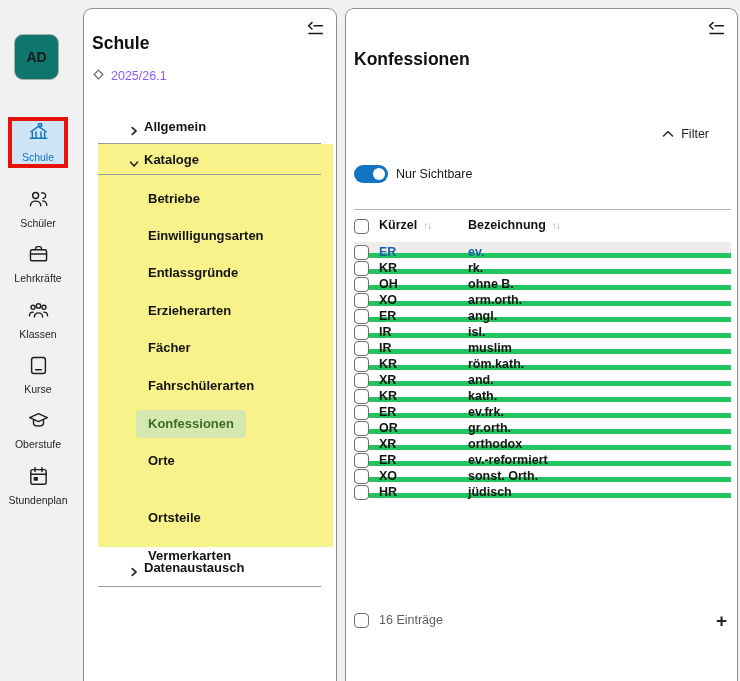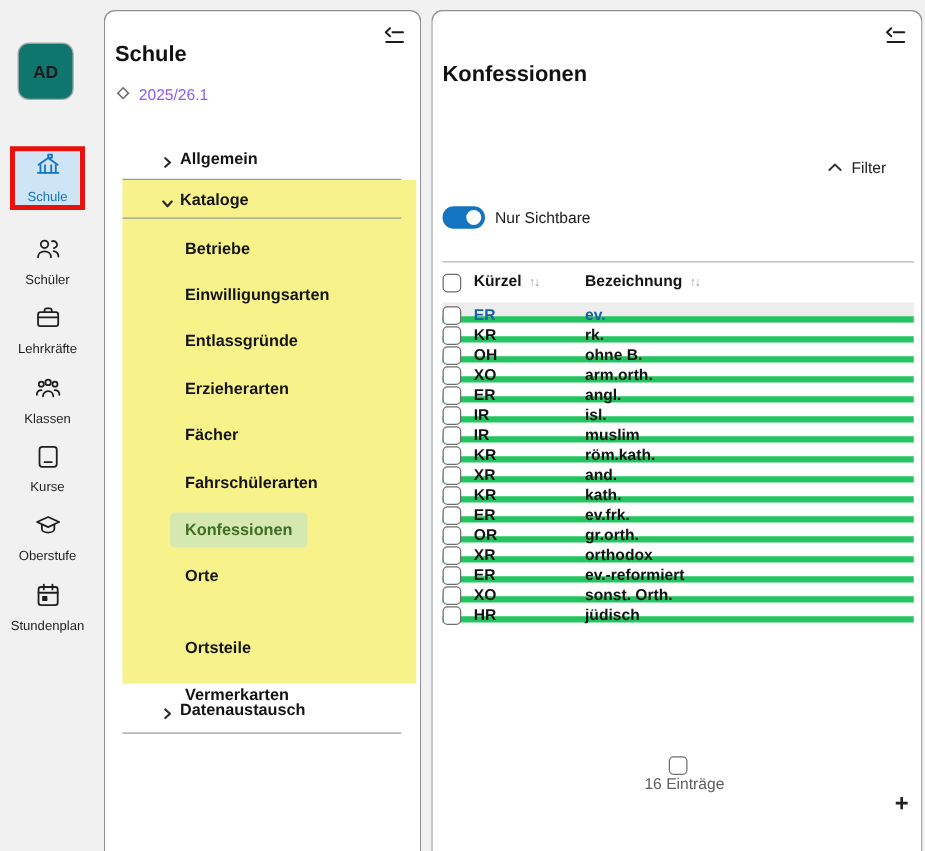--- a/index.html
+++ b/index.html
@@ -61,21 +61,21 @@
   .thead .cb { position:absolute; left:0; top:9px; }
   .th { position:absolute; top:8px; font-size:12.5px; font-weight:700; color:#141414; white-space:nowrap; }
   .sort { font-size:10px; color:#97a0b0; letter-spacing:-1px; margin-left:6px; cursor:pointer; font-weight:400; }
   .tbody { position:absolute; left:8px; width:377px; top:233px; }
   .trow { height:16px; position:relative; border-bottom:5px solid #22c55e; cursor:pointer; }
   .trow.selected { background:#ededed; }
   .trow .cb { position:absolute; left:0; top:3px; }
   .cell { position:absolute; top:3px; font-size:12.5px; font-weight:700; color:#141414; white-space:nowrap; }
   .cell-k { left:25px; } .cell-b { left:114px; }
   .trow.selected .cell { color:var(--selected-row-text,#1a5fa8); }
-  .tfoot { position:absolute; left:8px; width:377px; top:596px; height:30px; display:flex; align-items:center;flex-direction:column; }
+  .tfoot { position:absolute; left:8px; width:377px; top:596px; height:30px; display:flex; align-items:center; }
   .tfoot .count { margin-left:10px; font-size:12.5px; color:#5e5e5e; }
   .add-btn { margin-left:auto; background:none; border:none; font-size:19px; font-weight:600;
              color:#222; cursor:pointer; line-height:1; padding:0 4px; }
 </style>
 </head>
 <body>
 
 <div class="app">
 
   <aside class="sidebar">

